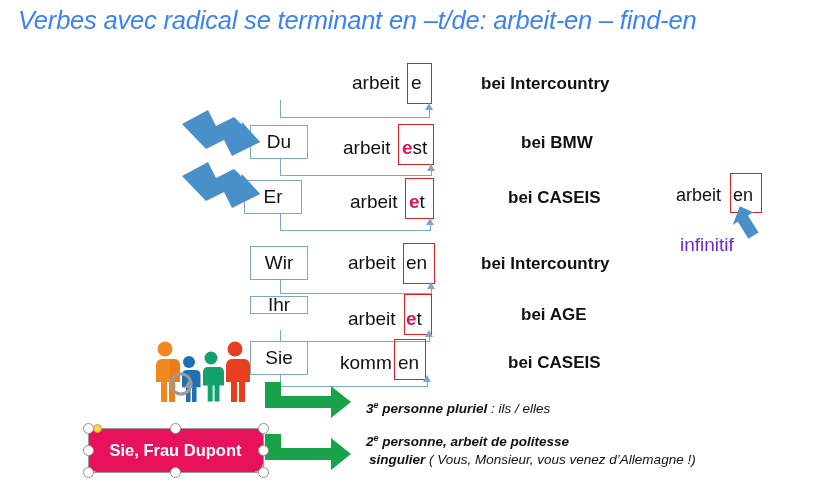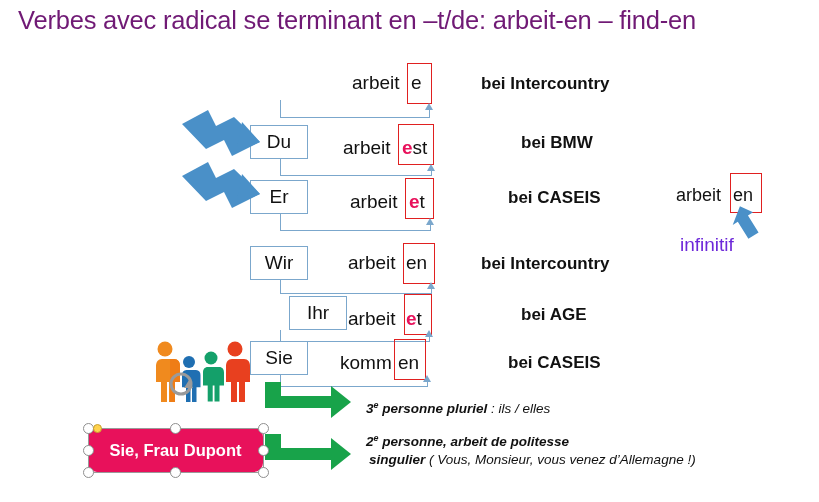--- a/index.html
+++ b/index.html
@@ -9,22 +9,22 @@
     font-family:"Liberation Sans", sans-serif;
     color:#111111;
     overflow:hidden;
     position:relative;
   }
   #slide{position:absolute;left:0;top:0;width:819px;height:502px;}
 
   
   .title{
     position:absolute;left:18px;top:6px;width:790px;
-    font-size:25.5px;font-weight:400;color:#701a75;
-    letter-spacing:-0.2px;white-space:nowrap;
+    font-size:25.5px;font-weight:400;color:#3b82f6;
+    letter-spacing:-0.2px;white-space:nowrap;font-style:italic;
   }
 
   
   .pron-box{
     position:absolute;
     border:1.2px solid #7ba7cc;
     background:#ffffff;
     box-sizing:border-box;
     display:flex;align-items:center;justify-content:center;
     font-size:19px;color:#111;
@@ -117,21 +117,21 @@
   <div class="ending-box" style="left:398px;top:124px;width:36px;height:41px;"></div>
   <div class="ending-text" style="left:402px;top:137px;">
     <span class="hl">e</span><span>st</span>
   </div>
   <div class="conn-v" style="left:280px;top:159px;height:17px;"></div>
   <div class="conn-h" style="left:280px;top:175px;width:152px;"></div>
   <div class="conn-v" style="left:431px;top:170px;height:6px;"></div>
   <div class="up-arrow" style="left:427px;top:164px;"></div>
   <div class="bei" style="left:521px;top:133px;">bei BMW</div>
 
-  <div class="pron-box" style="left:250px;top:180px;width:58px;height:34px;">
+  <div class="pron-box" style="left:244px;top:180px;width:58px;height:34px;">
     <span>Er</span>
   </div>
   <div class="stem" style="left:350px;top:191px;">arbeit</div>
   <div class="ending-box" style="left:405px;top:178px;width:29px;height:41px;"></div>
   <div class="ending-text" style="left:409px;top:191px;">
     <span class="hl">e</span><span>t</span>
   </div>
   <div class="conn-v" style="left:280px;top:214px;height:17px;"></div>
   <div class="conn-h" style="left:280px;top:230px;width:151px;"></div>
   <div class="conn-v" style="left:430px;top:224px;height:7px;"></div>
@@ -145,21 +145,21 @@
   <div class="ending-box" style="left:403px;top:243px;width:32px;height:41px;"></div>
   <div class="ending-text" style="left:406px;top:252px;">
     <span>en</span>
   </div>
   <div class="conn-v" style="left:280px;top:280px;height:14px;"></div>
   <div class="conn-h" style="left:280px;top:293px;width:152px;"></div>
   <div class="conn-v" style="left:431px;top:288px;height:6px;"></div>
   <div class="up-arrow" style="left:427px;top:282px;"></div>
   <div class="bei" style="left:481px;top:254px;">bei Intercountry</div>
 
-  <div class="pron-box" style="left:250px;top:296px;width:58px;height:34px;margin-left:39px;">
+  <div class="pron-box" style="left:250px;top:296px;width:58px;height:18px;">
     <span>Ihr</span>
   </div>
   <div class="stem" style="left:348px;top:308px;">arbeit</div>
   <div class="ending-box" style="left:404px;top:294px;width:28px;height:41px;"></div>
   <div class="ending-text" style="left:406px;top:308px;">
     <span class="hl">e</span><span>t</span>
   </div>
   <div class="conn-v" style="left:280px;top:330px;height:12px;"></div>
   <div class="conn-h" style="left:280px;top:341px;width:150px;"></div>
   <div class="conn-v" style="left:429px;top:336px;height:5px;"></div>

